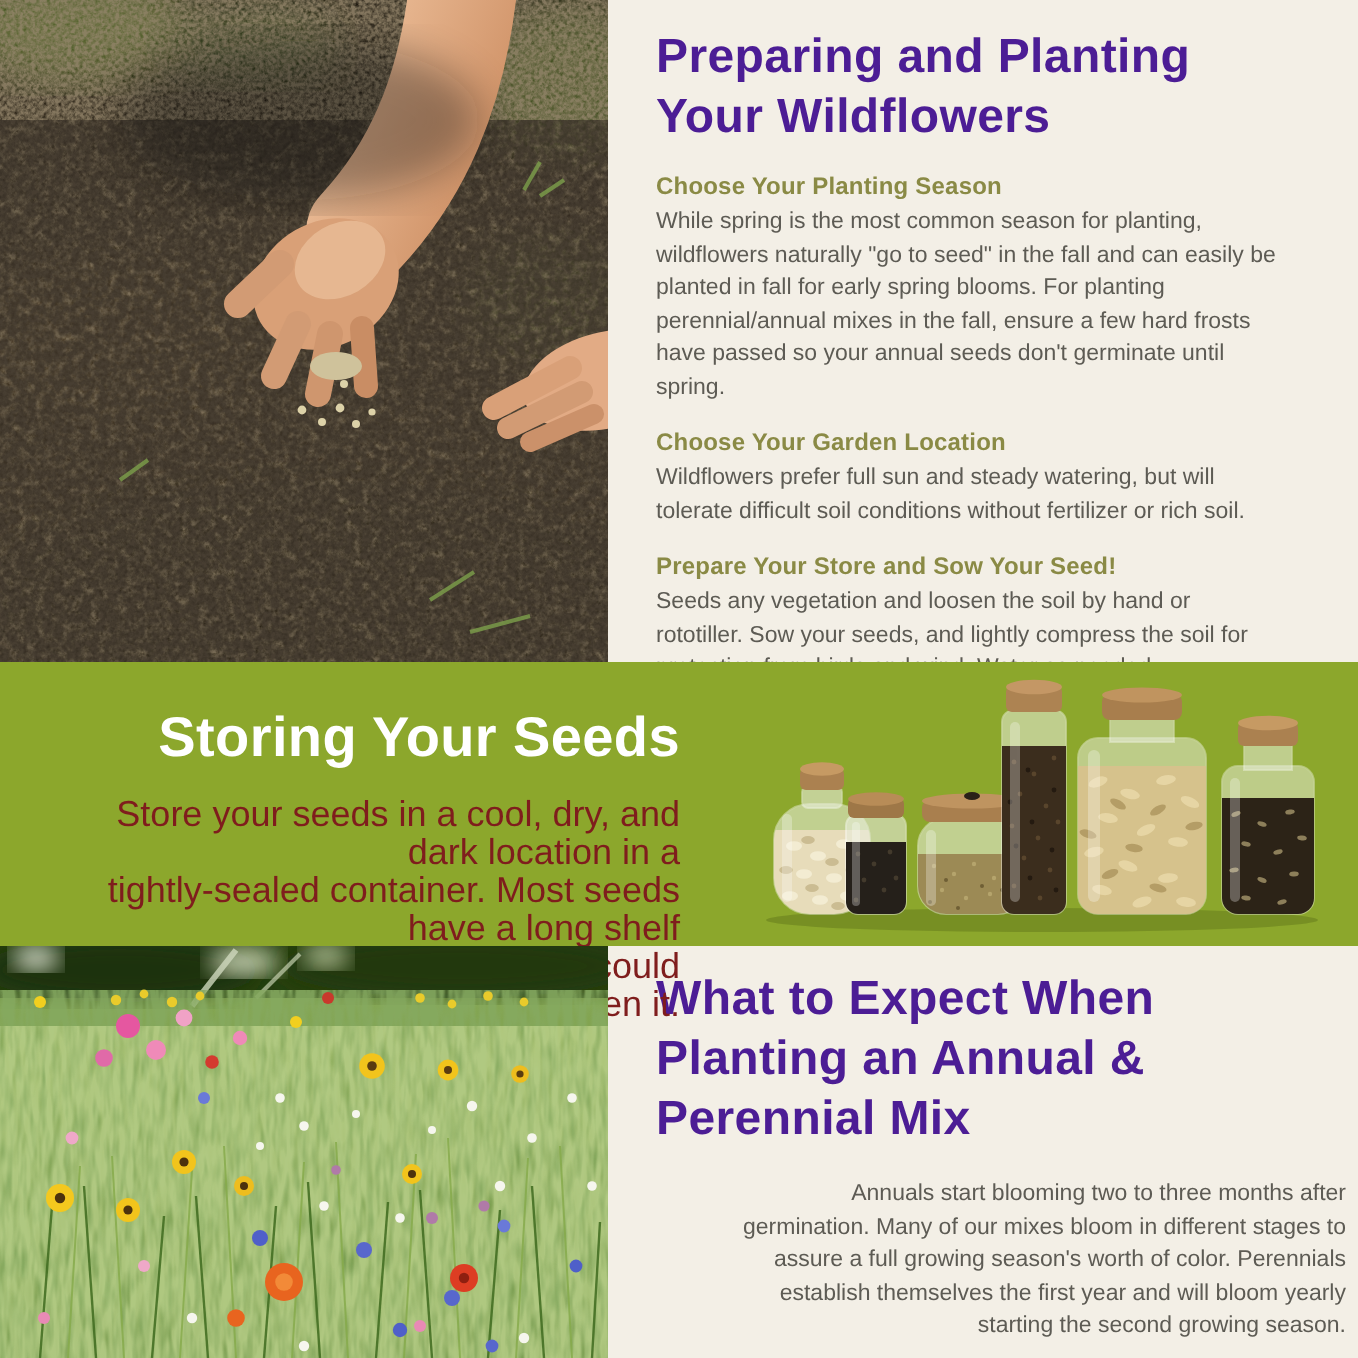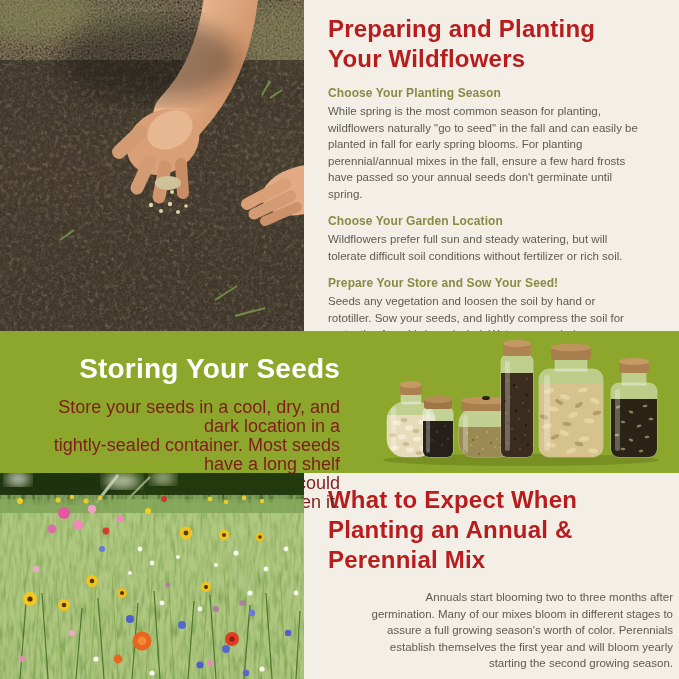--- a/index.html
+++ b/index.html
@@ -11,21 +11,21 @@
   .row{display:flex;}
   .top-row{height:331px;}
   .bottom-row{height:206px;}
   .photo{flex:0 0 304px;width:304px;overflow:hidden;position:relative;background:#2a2115;}
   .photo svg{display:block;}
   .content{flex:1;min-width:0;}
   .top-content{padding:14px 6px 0 24px;}
   .bottom-content{padding:12px 6px 0 24px;}
   .big-title{
     margin:0;font-size:24px;line-height:30px;font-weight:bold;
-    color:#b91c1c;letter-spacing:.2px;white-space:pre-line;
+    color:#4c1d95;letter-spacing:.2px;white-space:pre-line;
   }
   .subsection{margin-top:12px;}
   .sub-heading{
     margin:0 0 2px 0;font-size:12px;line-height:15px;font-weight:bold;
     color:#8a8a45;letter-spacing:.1px;
   }
   .body-text{
     margin:0;font-size:11.5px;line-height:16.5px;color:#5d5b54;
     white-space:pre-line;letter-spacing:0;
   }

